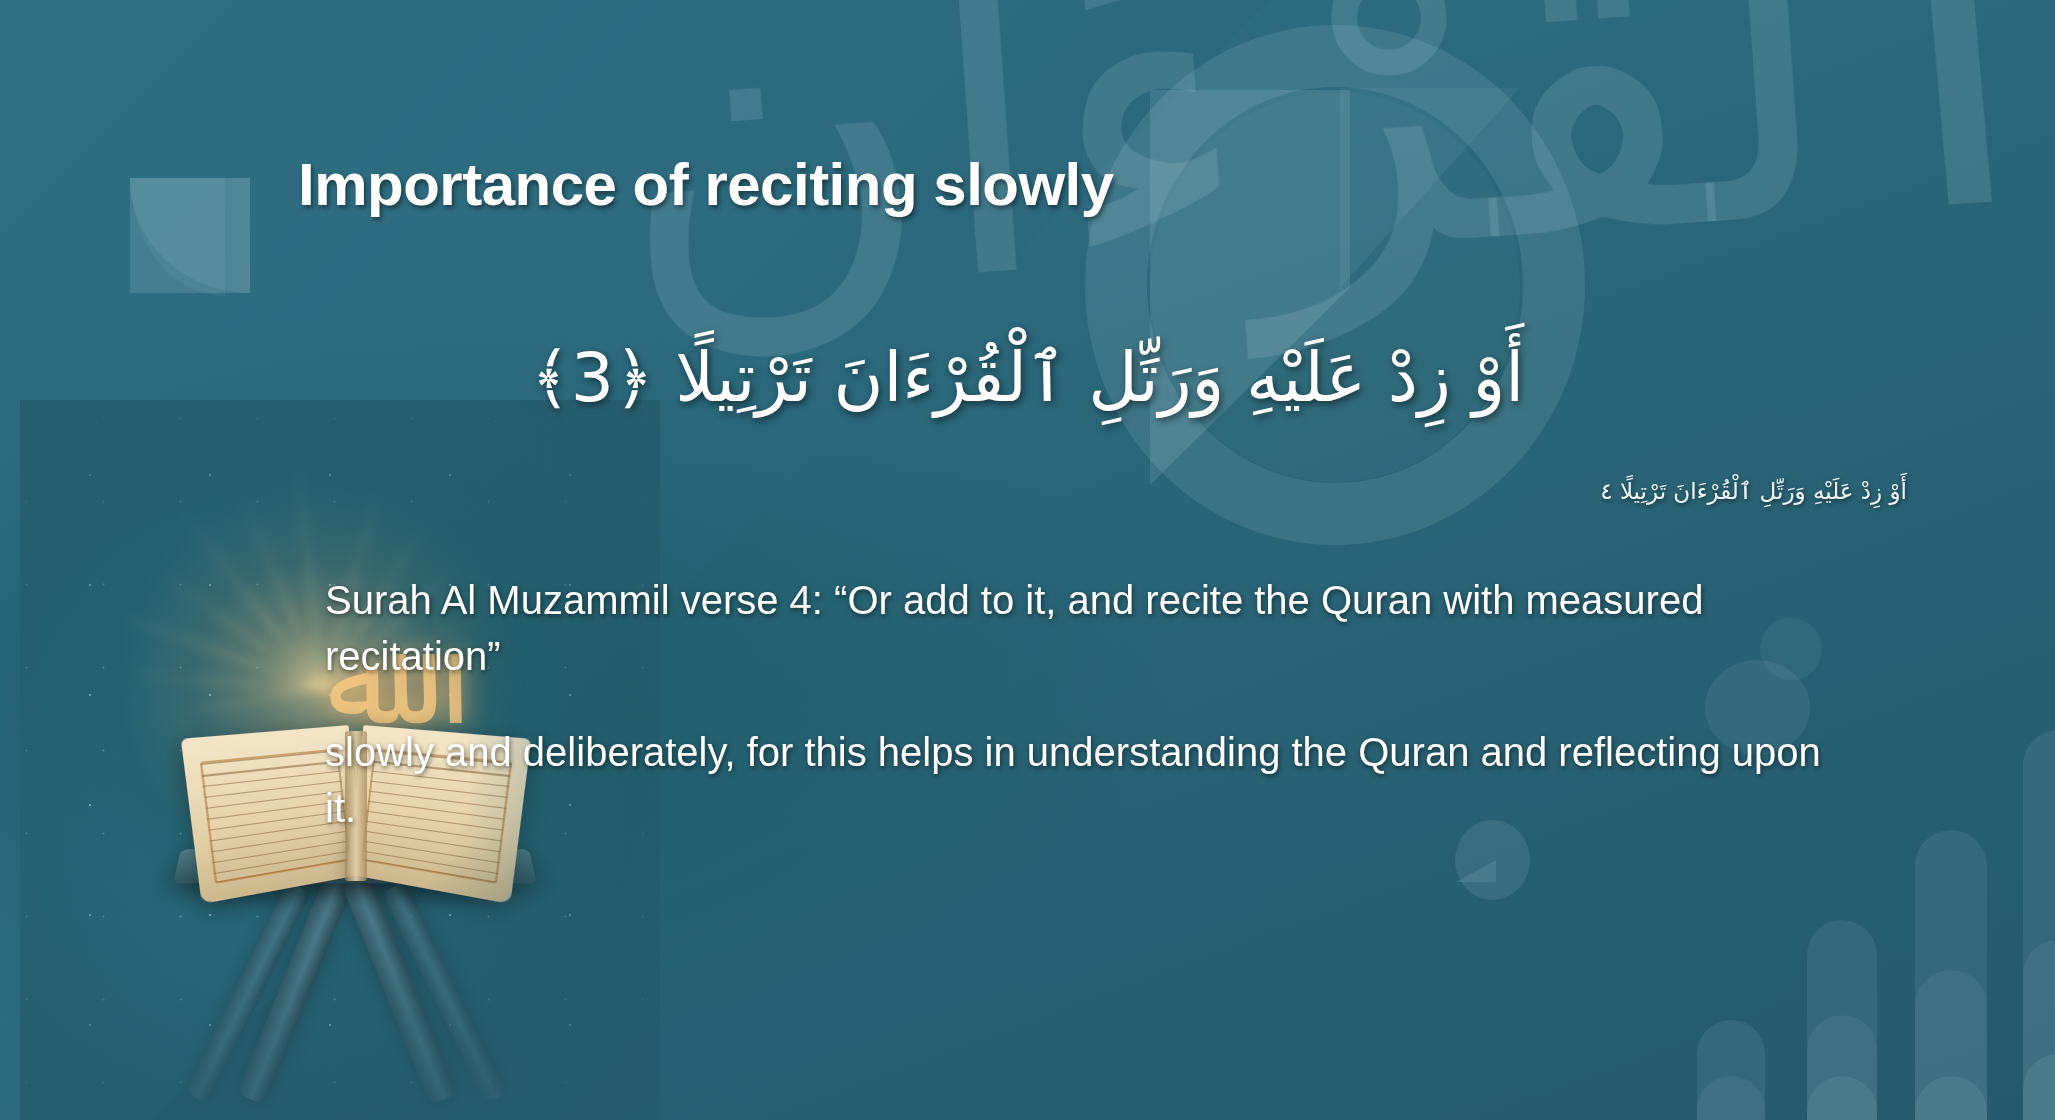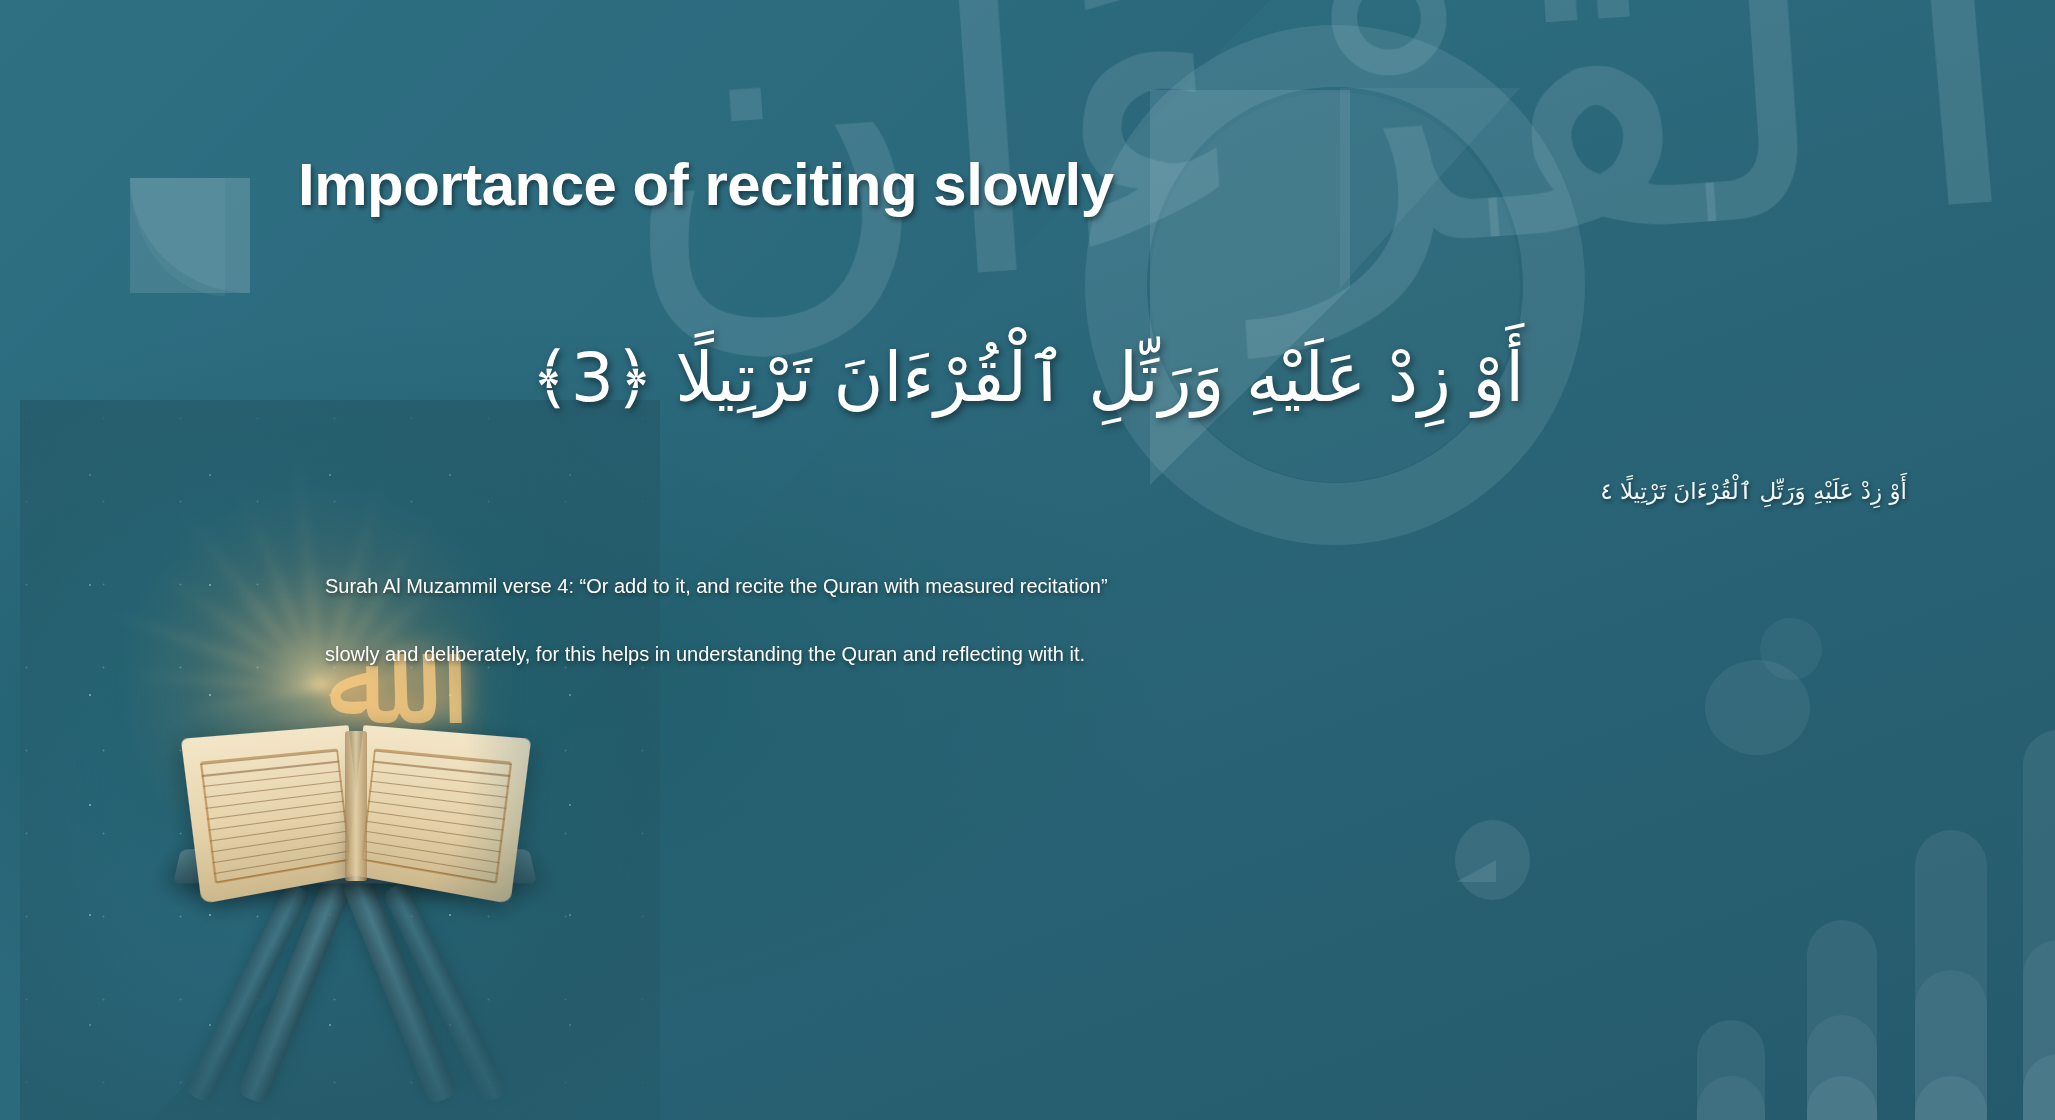--- a/index.html
+++ b/index.html
@@ -289,21 +289,21 @@
     text-shadow:1px 2px 4px rgba(0,0,0,0.5);
     white-space:nowrap;
   }
 
   .body-block{
     position:absolute;
     left:325px; top:572px;
     width:1530px;
   }
   .body-line{
-    font-size:20px;
+    font-size:40px;
     line-height:1.40;
     color:#ffffff;
     text-shadow:1px 2px 5px rgba(0,0,0,0.55);
     margin:0;
   }
   .body-para{ margin-top:40px; }
   .body-para .body-line{ margin:0; }
 </style>
 </head>
 <body>
@@ -383,18 +383,18 @@
 
     <div class="slide-title">Importance of reciting slowly</div>
 
     <div class="ayah-main">أَوْ زِدْ عَلَيْهِ وَرَتِّلِ ٱلْقُرْءَانَ تَرْتِيلًا ﴿3﴾</div>
 
     <div class="ayah-translit">أَوْ زِدْ عَلَيْهِ وَرَتِّلِ ٱلْقُرْءَانَ تَرْتِيلًا ٤</div>
 
     <div class="body-block">
       <p class="body-line">Surah Al Muzammil verse 4: “Or add to it, and recite the Quran with measured recitation”</p>
       <div class="body-para">
-        <p class="body-line">slowly and deliberately, for this helps in understanding the Quran and reflecting with it.</p>
+        <p class="body-line">slowly and deliberately, for this helps in understanding the Quran and reflecting upon it.</p>
       </div>
     </div>
 
   </div>
 </div>
 
 </body></html>

